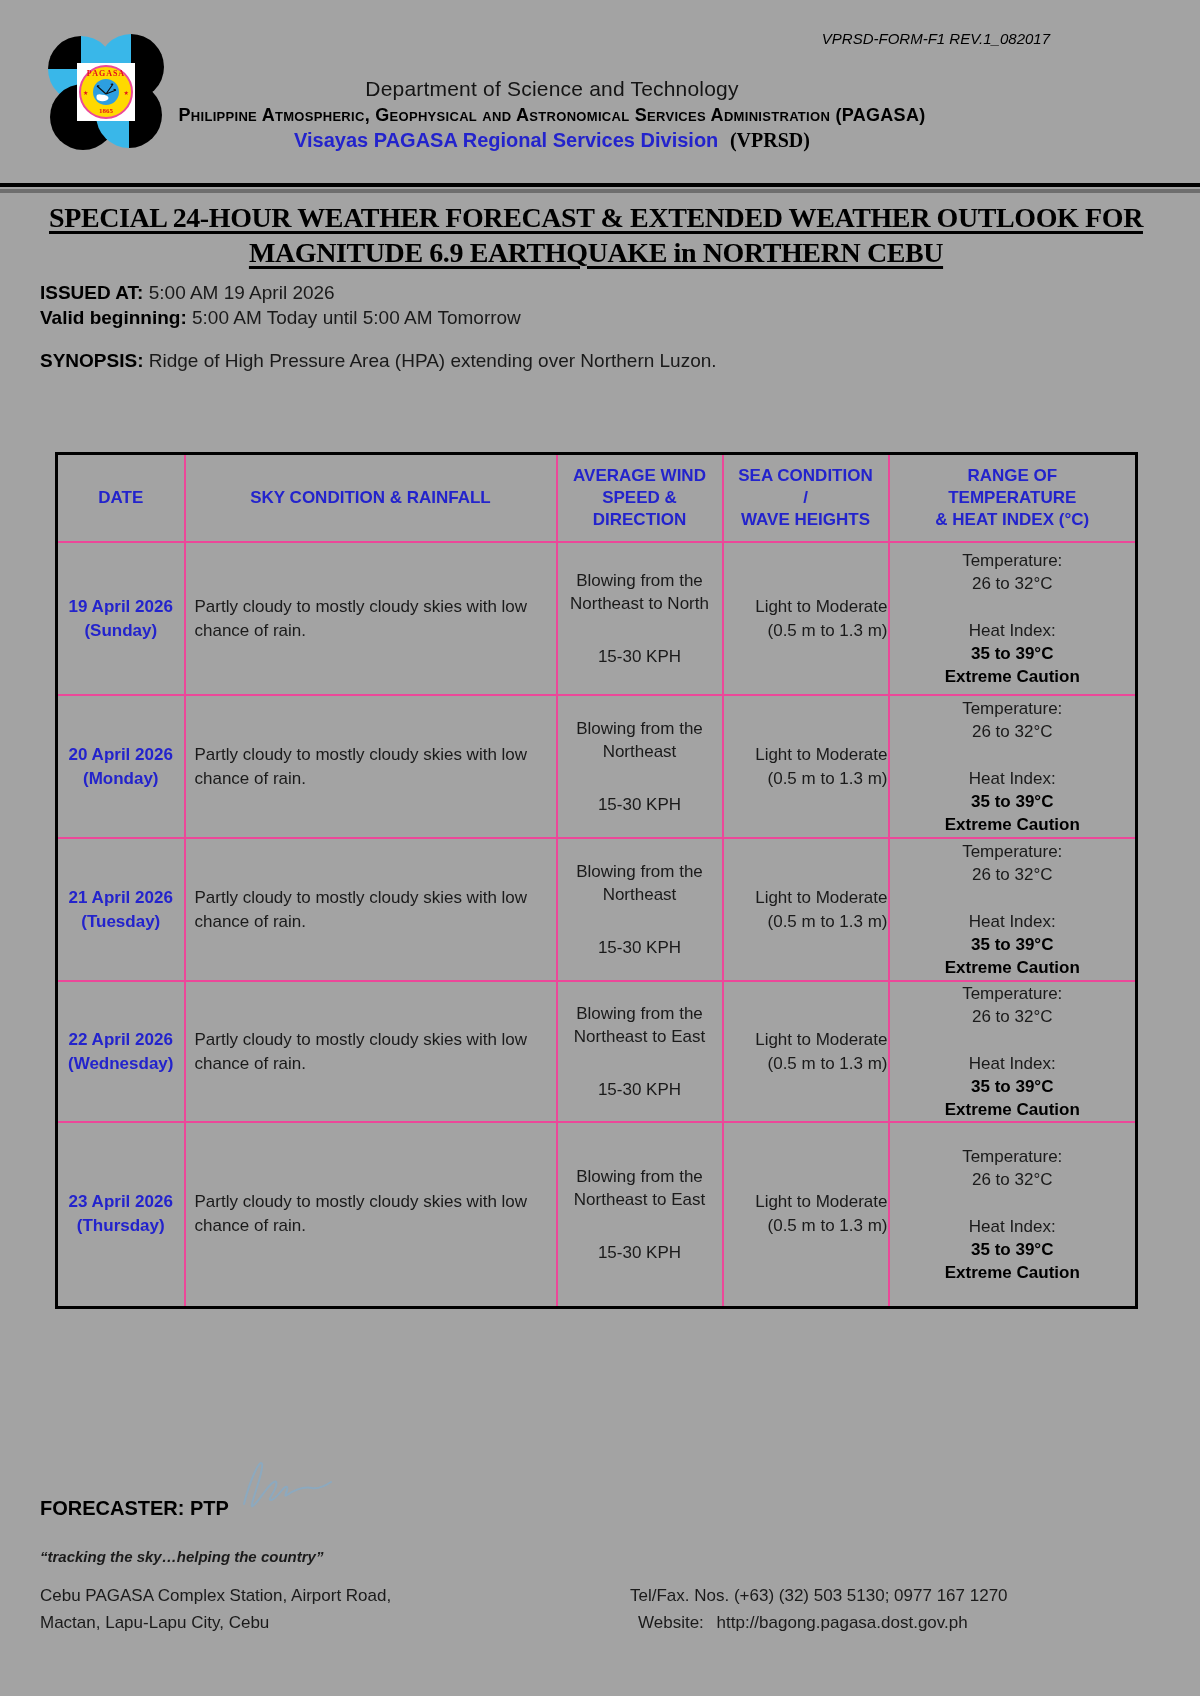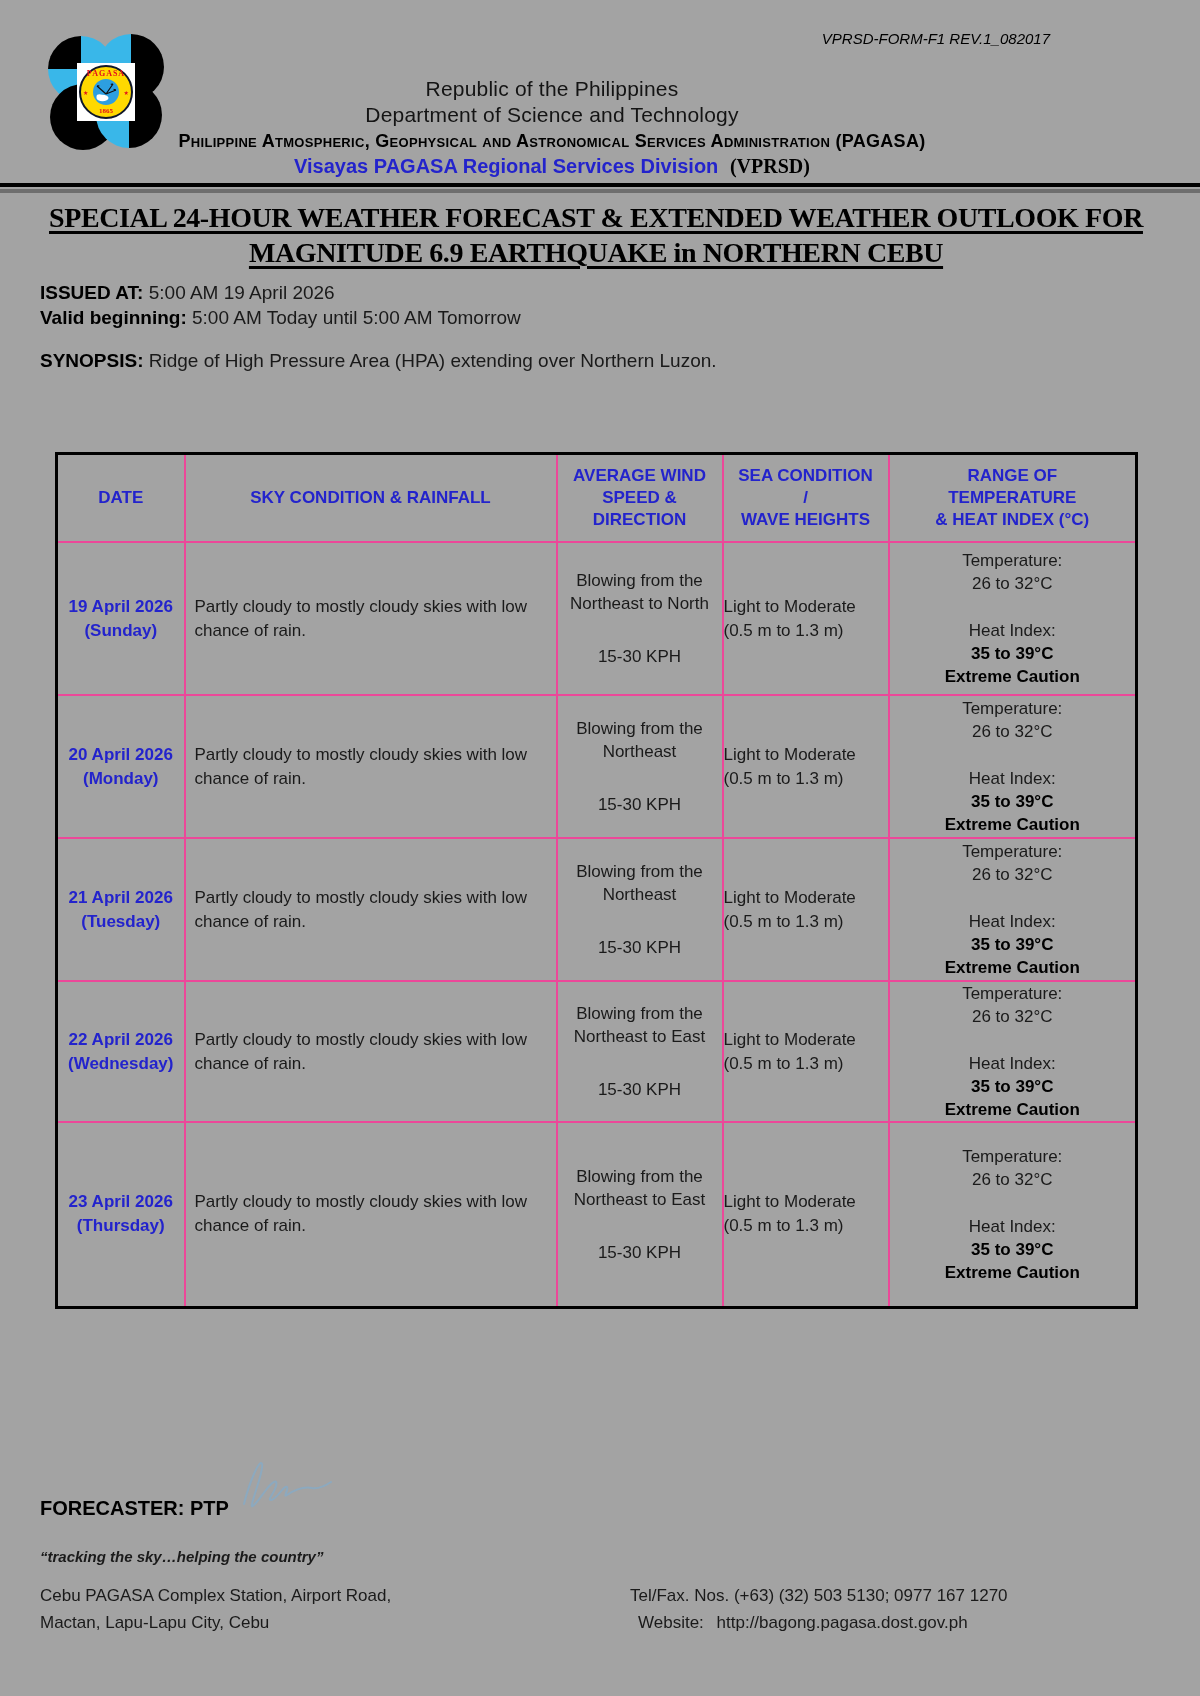--- a/index.html
+++ b/index.html
@@ -20,21 +20,21 @@
 
   
   .logo {position:absolute; left:48px; top:34px; width:116px; height:116px;}
   .petal {position:absolute; width:66px; height:66px; border-radius:50%;}
   .p-tl {left:0;  top:2px;    background:conic-gradient(#39b7e9 0 90deg, #000 90deg 180deg, #39b7e9 180deg 270deg, #000 270deg 360deg);}
   .p-tr {right:0; top:0;      background:conic-gradient(#000 0 270deg, #39b7e9 270deg 360deg);}
   .p-bl {left:2px; bottom:0;  background:#000;}
   .p-br {right:2px; bottom:2px; background:conic-gradient(#000 0 180deg, #39b7e9 180deg 360deg);}
   .seal-box {position:absolute; left:29px; top:29px; width:58px; height:58px; background:#fff;}
   .seal {position:absolute; left:31px; top:31px; width:54px; height:54px; border-radius:50%;
-         background:#FFD900; border:2px solid #0f172a; box-sizing:border-box;}
+         background:#FFD900; border:2px solid #ec4899; box-sizing:border-box;}
   .seal .org {position:absolute; top:2px; left:0; width:100%; text-align:center;
               font-family:"Liberation Serif", serif; font-weight:bold; font-size:8px; color:#E3101C; letter-spacing:1px;}
   .seal .year {position:absolute; bottom:2px; left:0; width:100%; text-align:center;
                font-family:"Liberation Serif", serif; font-weight:bold; font-size:7px; color:#E3101C;}
   .seal .star {position:absolute; top:22px; font-size:6px; color:#E3101C;}
   .star-l {left:2px;} .star-r {right:2px;}
   .seal-core {position:absolute; left:12px; top:12px; width:26px; height:26px; border-radius:50%; background:#2D9FE0; overflow:hidden;}
 
   
   .title {position:absolute; left:0; right:8px; top:200px; text-align:center;
@@ -52,21 +52,21 @@
   
   .tblwrap {position:absolute; left:55px; top:452px;}
   table {border-collapse:collapse; table-layout:fixed; width:1080px; border:3px solid #000;}
   th, td {border:2px solid #ec4899; vertical-align:middle; font-size:17px; padding:0;}
   th {height:86px; color:#2323CC; font-weight:bold; line-height:22px; text-align:center;}
   td {color:#1a1a1a;}
   .c-date {text-align:center; color:#2323CC; font-weight:bold; line-height:24px;}
   .c-sky {text-align:left; padding:0 16px 0 9px; line-height:24px;}
   .c-wind {text-align:center; line-height:23px;}
   .c-wind .wspd {margin-top:30px;}
-  .c-sea {text-align:left; line-height:24px;margin-left:48px;}
+  .c-sea {text-align:right; line-height:24px;margin-left:48px;}
   .c-temp {text-align:center; line-height:23px;}
   .tgap {height:24px;}
   .b {font-weight:bold; color:#000;}
   tr.r1 {height:153px;} tr.r2 {height:143px;} tr.r3 {height:143px;} tr.r4 {height:141px;} tr.r5 {height:185px;}
 
   
   .signature {position:absolute; left:226px; top:1450px;}
   .forecaster {position:absolute; left:40px; top:1497px; font-size:20px; font-weight:bold; color:#000;}
   .quote {position:absolute; left:40px; top:1548px; font-size:15px; font-style:italic; font-weight:bold; color:#1a1a1a;}
   .addr {position:absolute; left:40px; top:1582px; font-size:17px; line-height:27px; color:#1a1a1a;}
@@ -97,21 +97,20 @@
           <path d="M20 5 l-2.2 0.4 M23 11 l-2.4 -0.6 M4 7 l2.3 -0.2" stroke="#101010" stroke-width="1.2" fill="none"></path>
           <ellipse cx="9.5" cy="19" rx="6" ry="3.2" fill="#ffffff"></ellipse>
           <ellipse cx="6.5" cy="17.5" rx="3" ry="2.2" fill="#ffffff"></ellipse>
         </svg>
       </div>
       <div class="year">1865</div>
     </div>
   </div>
 
   <div class="hdr-text">
-    <div class="hdr-line">Republic of the Philippines</div>
     <div class="hdr-line">Department of Science and Technology</div>
     <div class="hdr-org">Philippine Atmospheric, Geophysical and Astronomical Services Administration (PAGASA)</div>
     <div class="hdr-div">
       <span class="blue">Visayas PAGASA Regional Services Division</span>
       <span class="black">(VPRSD)</span>
     </div>
   </div>
 
   <div class="rule"></div>
 

